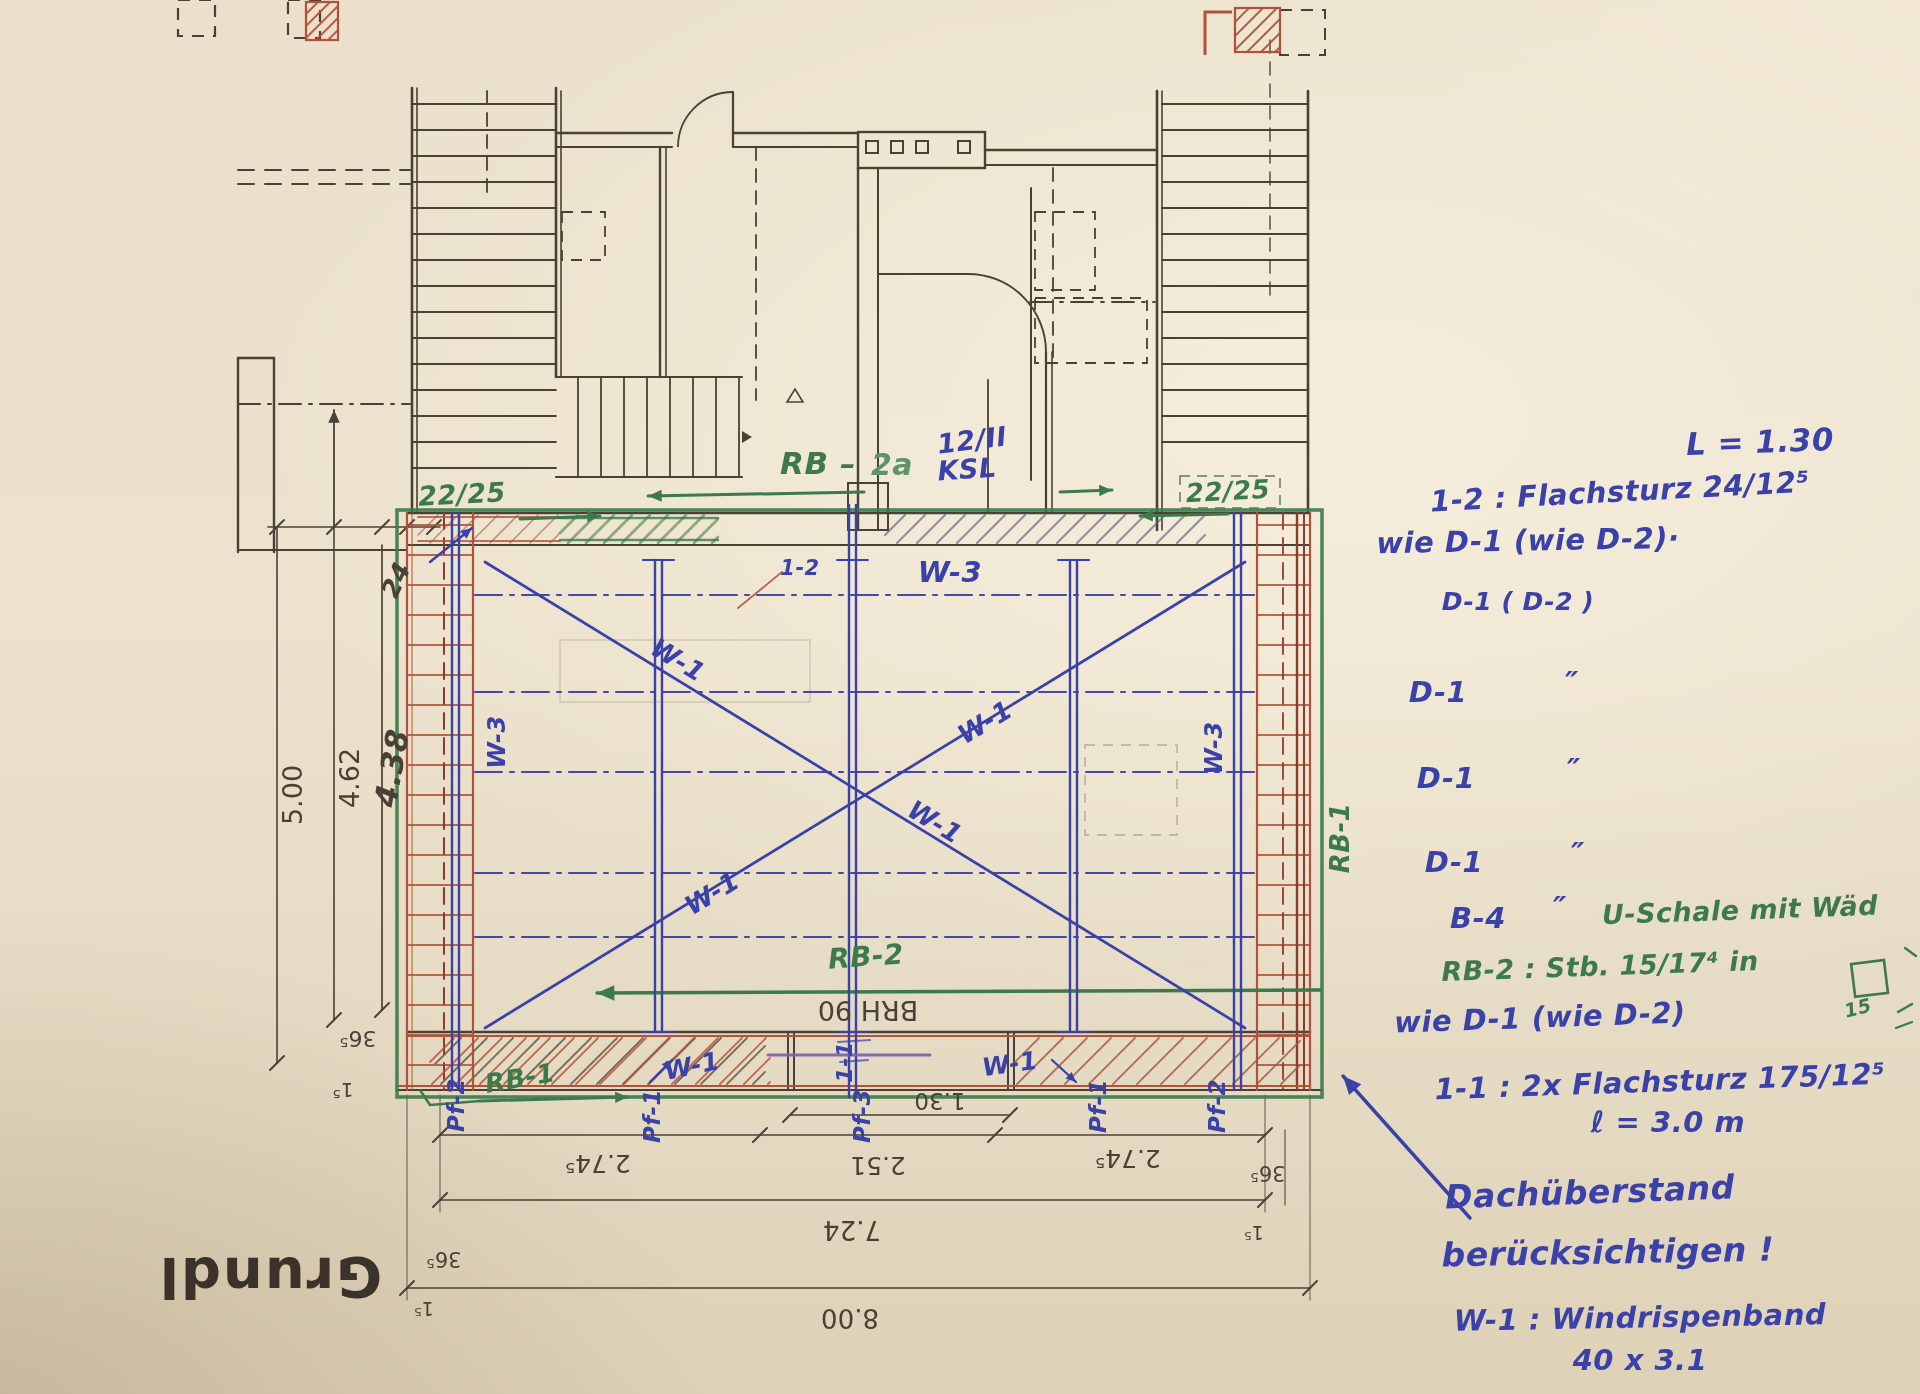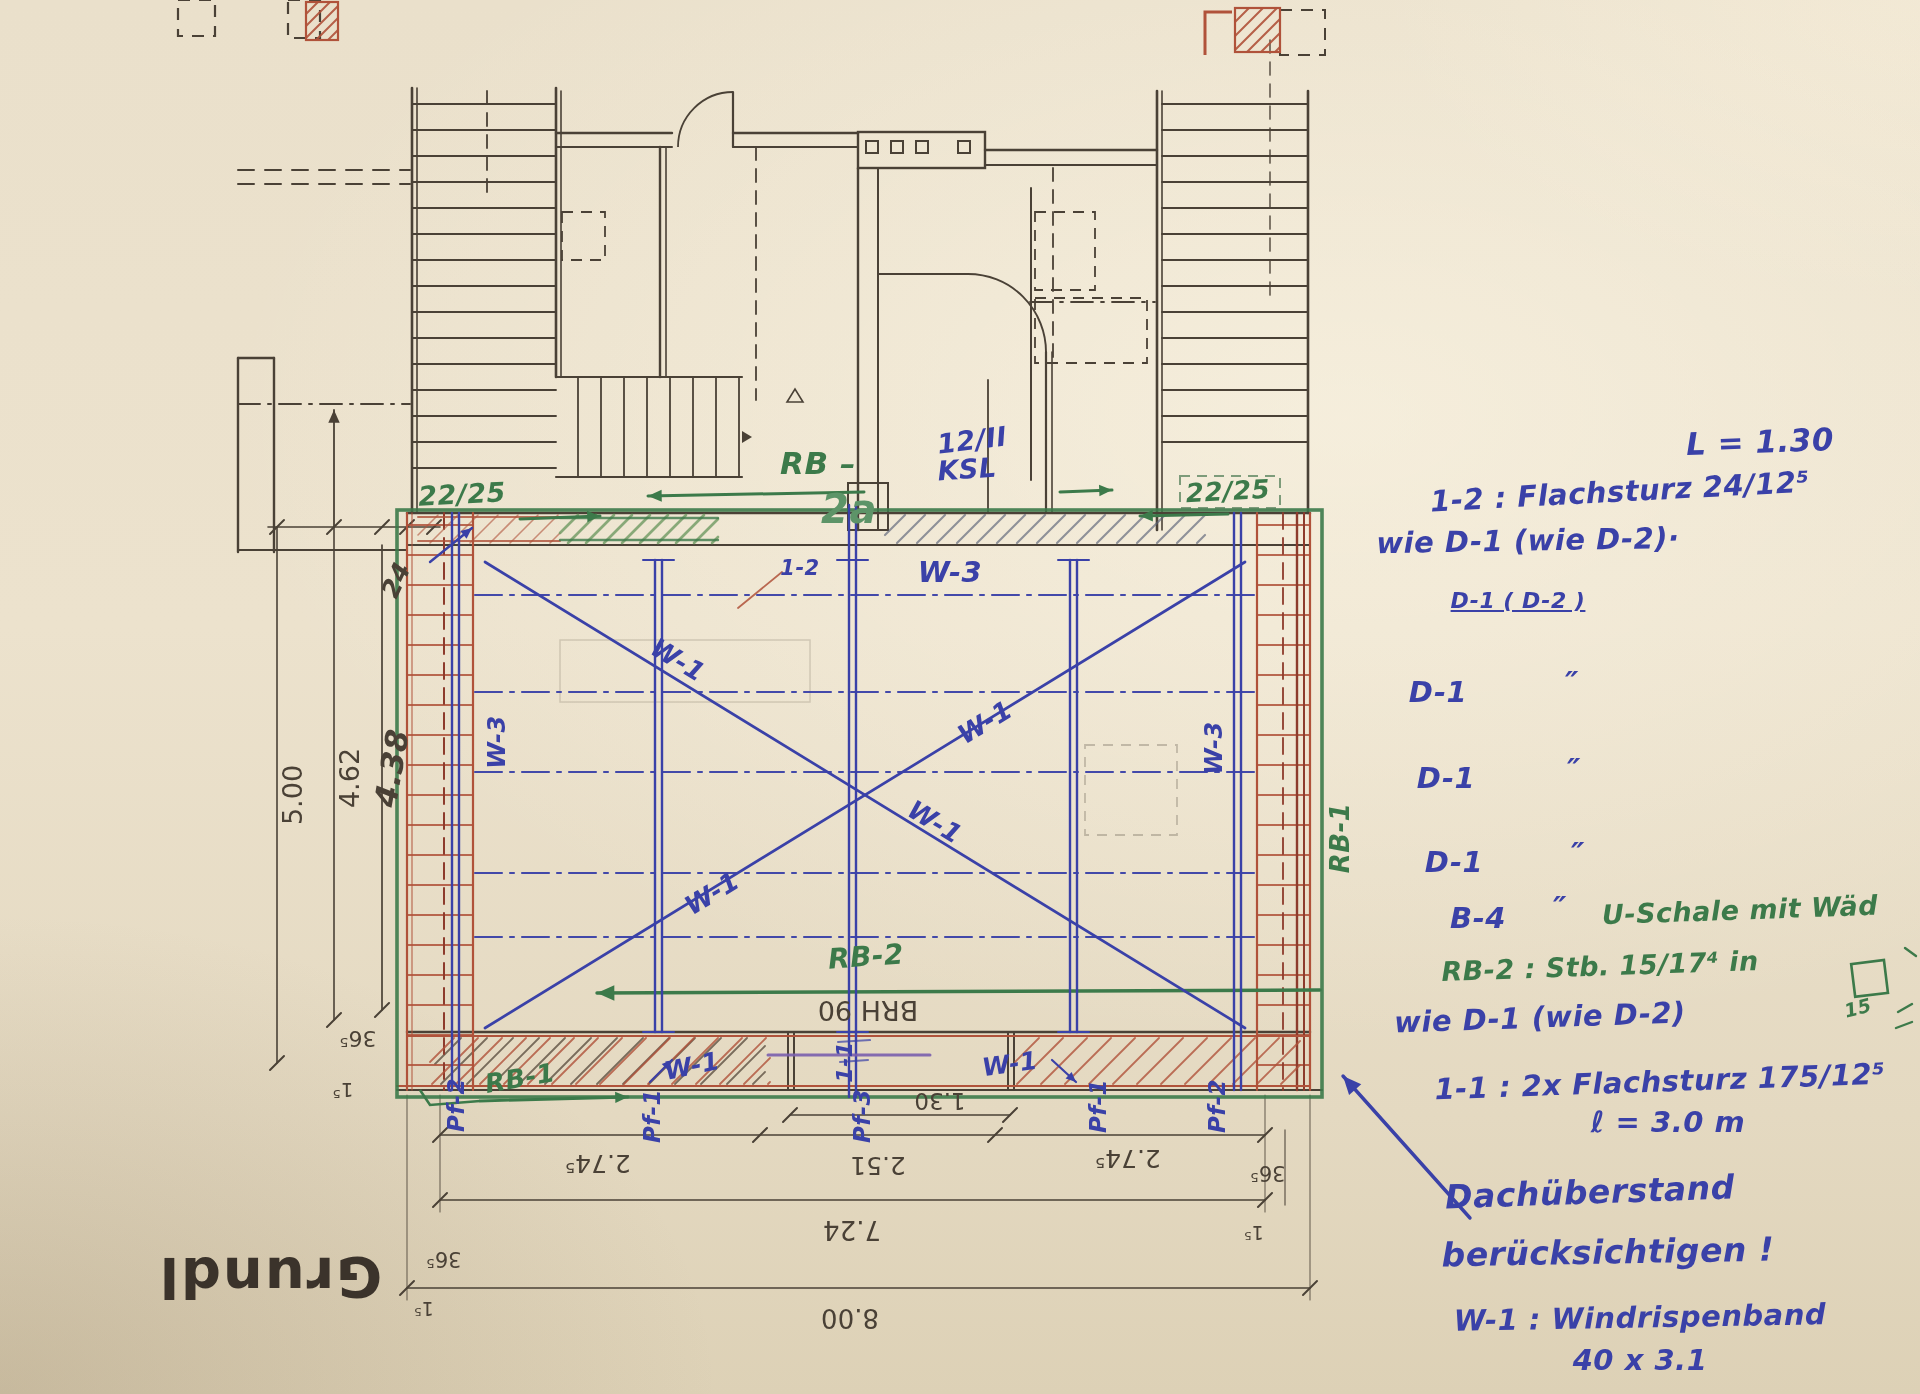--- a/index.html
+++ b/index.html
@@ -390,21 +390,21 @@
   <span class="lb print" style="left:850px;top:1318px;font-size:26px;transform:translate(-50%,-50%) rotate(180deg);">8.00</span>
   <span class="lb print" style="left:444px;top:1258px;font-size:21px;transform:translate(-50%,-50%) rotate(180deg);">36⁵</span>
   <span class="lb print" style="left:424px;top:1308px;font-size:19px;transform:translate(-50%,-50%) rotate(180deg);">1⁵</span>
   <span class="lb print" style="left:1268px;top:1172px;font-size:21px;transform:translate(-50%,-50%) rotate(180deg);">36⁵</span>
   <span class="lb print" style="left:1254px;top:1232px;font-size:19px;transform:translate(-50%,-50%) rotate(180deg);">1⁵</span>
   <span class="lb print" style="left:868px;top:1010px;font-size:27px;transform:translate(-50%,-50%) rotate(180deg);">BRH 90</span>
 
   <span class="lb hw green" style="left:462px;top:494px;font-size:27px;transform:translate(-50%,-50%) rotate(-3deg);">22/25</span>
   <span class="lb hw green" style="left:1228px;top:491px;font-size:26px;transform:translate(-50%,-50%) rotate(-3deg);">22/25</span>
   <span class="lb hw green" style="left:818px;top:463px;font-size:31px;text-align:right;">RB –</span>
-  <span class="lb hw green2" style="left:849px;top:465px;font-size:40px;margin-top:44px;">2a</span>
+  <span class="lb hw green2" style="left:892px;top:465px;font-size:30px;">2a</span>
   <span class="lb hw green" style="left:866px;top:957px;font-size:28px;transform:translate(-50%,-50%) rotate(-4deg);">RB-2</span>
   <span class="lb hw green" style="left:1340px;top:838px;font-size:26px;transform:translate(-50%,-50%) rotate(-90deg);">RB-1</span>
   <span class="lb hw green" style="left:520px;top:1078px;font-size:26px;transform:translate(-50%,-50%) rotate(-10deg);">RB-1</span>
 
   <span class="lb hw blue" style="left:972px;top:440px;font-size:27px;transform:translate(-50%,-50%) rotate(-7deg);">12/II</span>
   <span class="lb hw blue" style="left:967px;top:469px;font-size:27px;transform:translate(-50%,-50%) rotate(-4deg);">KSL</span>
   <span class="lb hw blue" style="left:800px;top:568px;font-size:21px;">1-2</span>
   <span class="lb hw blue" style="left:950px;top:572px;font-size:29px;">W-3</span>
   <span class="lb hw blue" style="left:678px;top:660px;font-size:26px;transform:translate(-50%,-50%) rotate(31deg);">W-1</span>
   <span class="lb hw blue" style="left:985px;top:722px;font-size:26px;transform:translate(-50%,-50%) rotate(-31deg);">W-1</span>
@@ -418,21 +418,21 @@
   <span class="lb hw blue" style="left:652px;top:1116px;font-size:23px;transform:translate(-50%,-50%) rotate(-90deg);">Pf-1</span>
   <span class="lb hw blue" style="left:845px;top:1062px;font-size:22px;transform:translate(-50%,-50%) rotate(-90deg);">1-1</span>
   <span class="lb hw blue" style="left:862px;top:1116px;font-size:23px;transform:translate(-50%,-50%) rotate(-90deg);">Pf-3</span>
   <span class="lb hw blue" style="left:1010px;top:1064px;font-size:25px;transform:translate(-50%,-50%) rotate(-8deg);">W-1</span>
   <span class="lb hw blue" style="left:1098px;top:1106px;font-size:23px;transform:translate(-50%,-50%) rotate(-90deg);">Pf-1</span>
   <span class="lb hw blue" style="left:1217px;top:1106px;font-size:23px;transform:translate(-50%,-50%) rotate(-90deg);">Pf-2</span>
 
   <span class="lb hw blue" style="left:1760px;top:442px;font-size:31px;transform:translate(-50%,-50%) rotate(-2deg);">L = 1.30</span>
   <span class="lb hw blue" style="left:1620px;top:492px;font-size:29px;transform:translate(-50%,-50%) rotate(-3deg);">1-2  :  Flachsturz 24/12⁵</span>
   <span class="lb hw blue" style="left:1528px;top:541px;font-size:29px;transform:translate(-50%,-50%) rotate(-1deg);">wie D-1   (wie D-2)·</span>
-  <span class="lb hw blue" style="left:1518px;top:601px;font-size:22px;text-decoration:underline;">D-1      ( D-2 )</span>
+  <span class="lb hw blue" style="left:1518px;top:601px;font-size:25px;">D-1      ( D-2 )</span>
   <span class="lb hw blue" style="left:1438px;top:692px;font-size:29px;">D-1</span>
   <span class="lb hw blue" style="left:1572px;top:683px;font-size:30px;">″</span>
   <span class="lb hw blue" style="left:1446px;top:778px;font-size:29px;">D-1</span>
   <span class="lb hw blue" style="left:1574px;top:770px;font-size:30px;">″</span>
   <span class="lb hw blue" style="left:1454px;top:862px;font-size:29px;">D-1</span>
   <span class="lb hw blue" style="left:1578px;top:854px;font-size:30px;">″</span>
   <span class="lb hw blue" style="left:1478px;top:918px;font-size:29px;">B-4</span>
   <span class="lb hw blue" style="left:1560px;top:908px;font-size:30px;">″</span>
   <span class="lb hw green" style="left:1740px;top:910px;font-size:27px;transform:translate(-50%,-50%) rotate(-2deg);">U-Schale mit Wäd</span>
   <span class="lb hw green" style="left:1600px;top:966px;font-size:27px;transform:translate(-50%,-50%) rotate(-2deg);">RB-2 : Stb. 15/17⁴ in</span>

